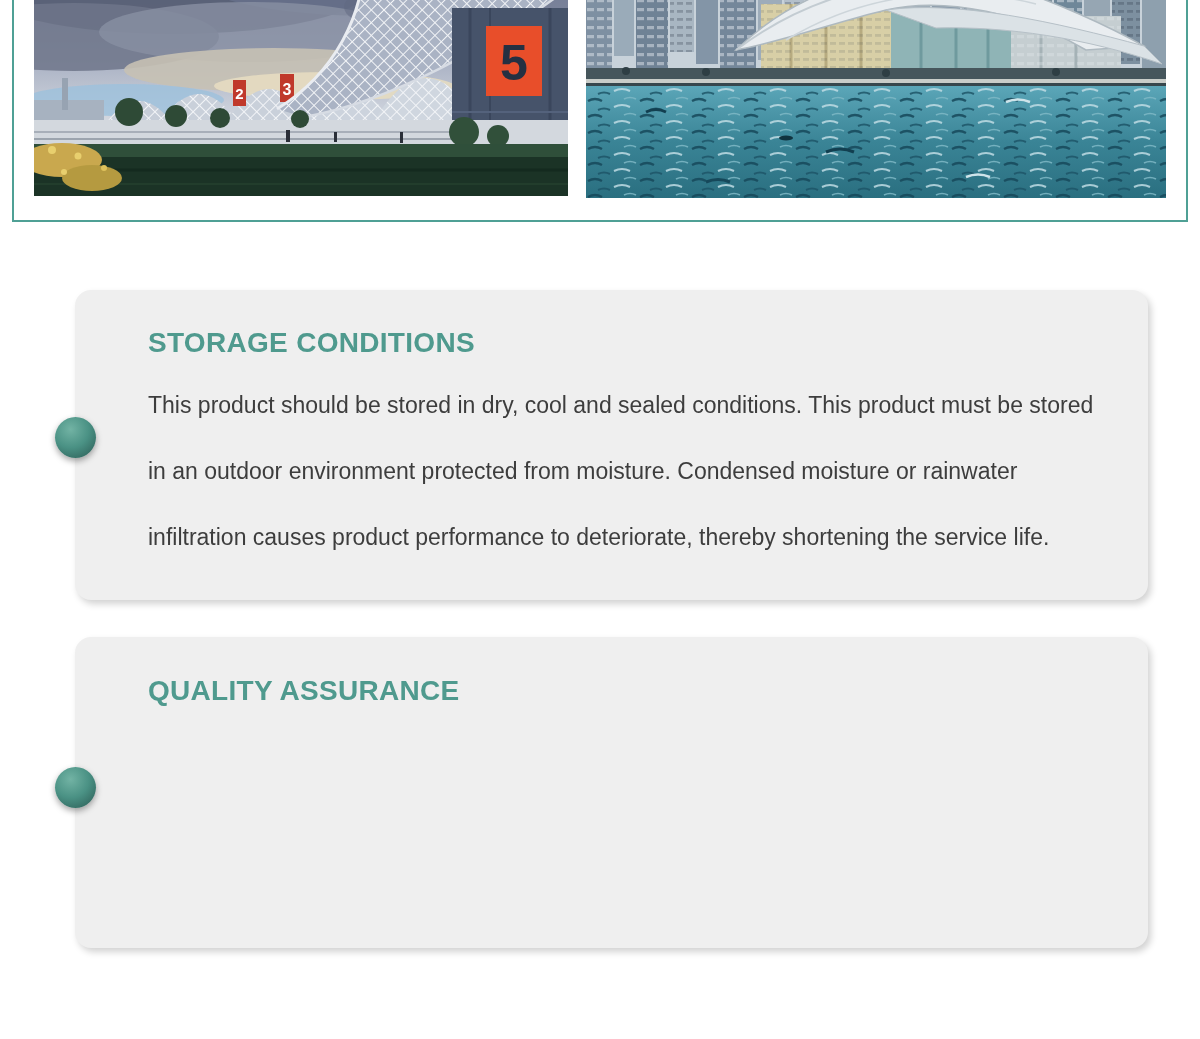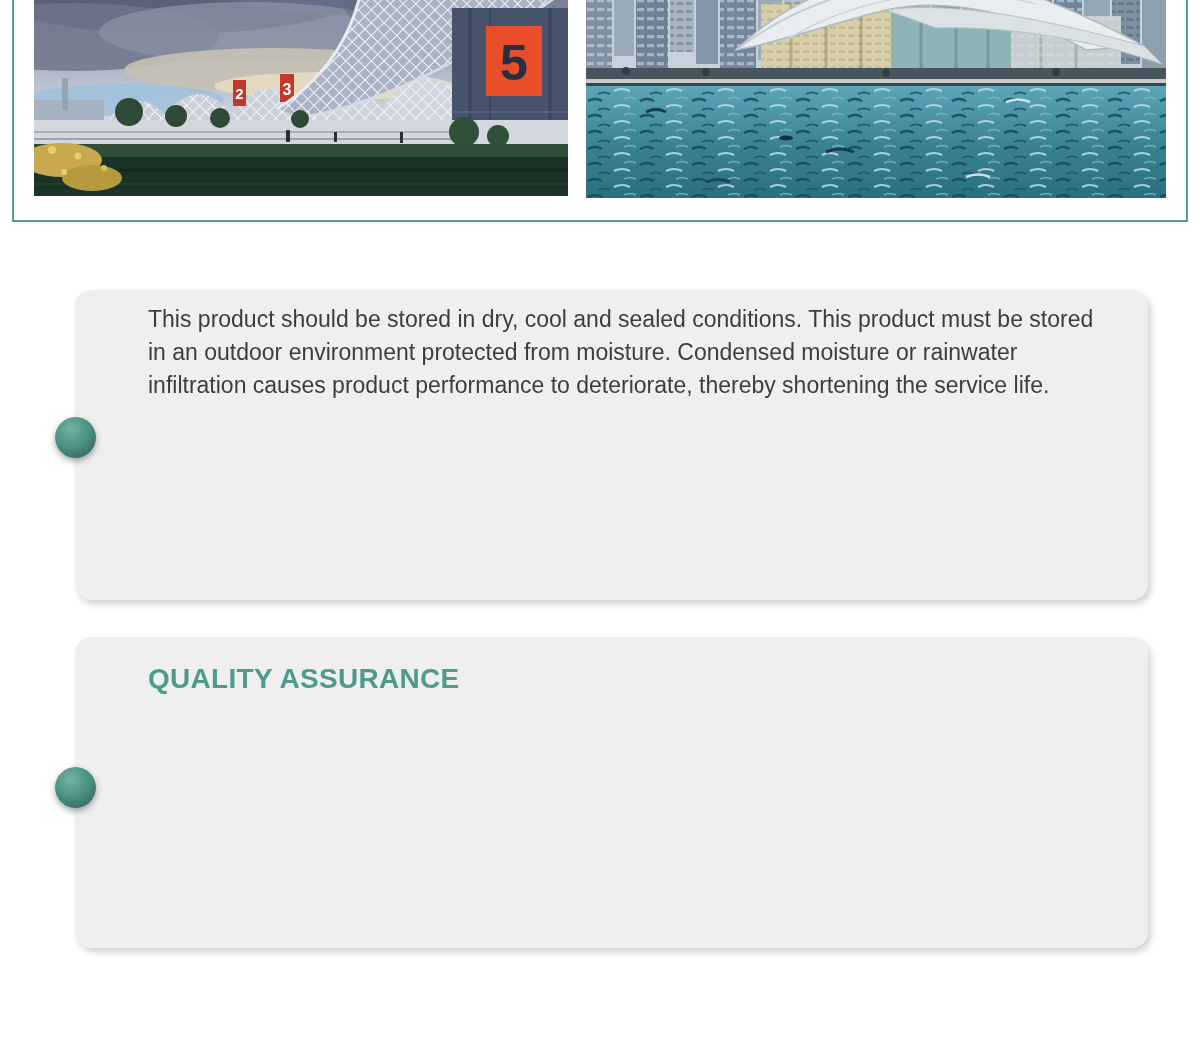--- a/index.html
+++ b/index.html
@@ -46,26 +46,26 @@
   .card-storage { top: 290px; height: 310px; }
   .card-quality { top: 637px; height: 311px; }
   .card h2 {
     margin: 0;
     font-size: 28px;
     font-weight: bold;
     letter-spacing: 0.3px;
     color: #4f9a8e;
   }
   .card-storage h2 { padding-top: 37px; }
-  .card-quality h2 { padding-top: 26px; }
+  .card-quality h2 { padding-top: 38px; }
   .card p {
     margin: 13px 0 0 0;
     max-width: 965px;
     font-size: 23px;
-    line-height: 33px;
+    line-height: 66px;
     color: #3d3d3d;
   }
 
   
   .sphere {
     position: absolute;
     left: 55px;
     width: 41px; height: 41px;
     border-radius: 50%;
     background: radial-gradient(circle at 38% 30%, #72b3a4 0%, #4a9184 48%, #2c5c55 96%);
@@ -283,20 +283,21 @@
         <path d="M420,150 q12,-5 24,0" stroke="#cfe4ea" stroke-width="2.5" fill="none"></path>
         <path d="M240,200 q14,-6 28,0" stroke="#123f50" stroke-width="3" fill="none"></path>
         <path d="M380,225 q12,-5 24,0" stroke="#cfe4ea" stroke-width="2.5" fill="none"></path>
         <path d="M120,230 q12,-5 24,0" stroke="#16485a" stroke-width="3" fill="none"></path>
         <ellipse cx="200" cy="186" rx="7" ry="2.5" fill="#10333f"></ellipse>
       </svg>
     </div>
   </div>
 
   <section class="card card-storage">
+    <h2>STORAGE CONDITIONS</h2>
     <p>This product should be stored in dry, cool and sealed conditions. This product must be stored in an outdoor environment protected from moisture. Condensed moisture or rainwater infiltration causes product performance to deteriorate, thereby shortening the service life.</p>
   </section>
   <div class="sphere sphere-1"></div>
 
   <section class="card card-quality">
     <h2>QUALITY ASSURANCE</h2>
   </section>
   <div class="sphere sphere-2"></div>
 
 </div>

